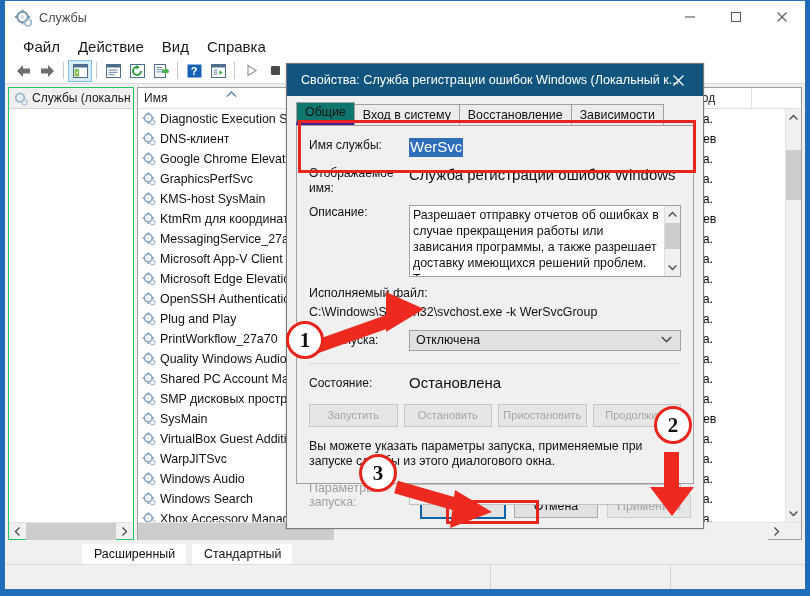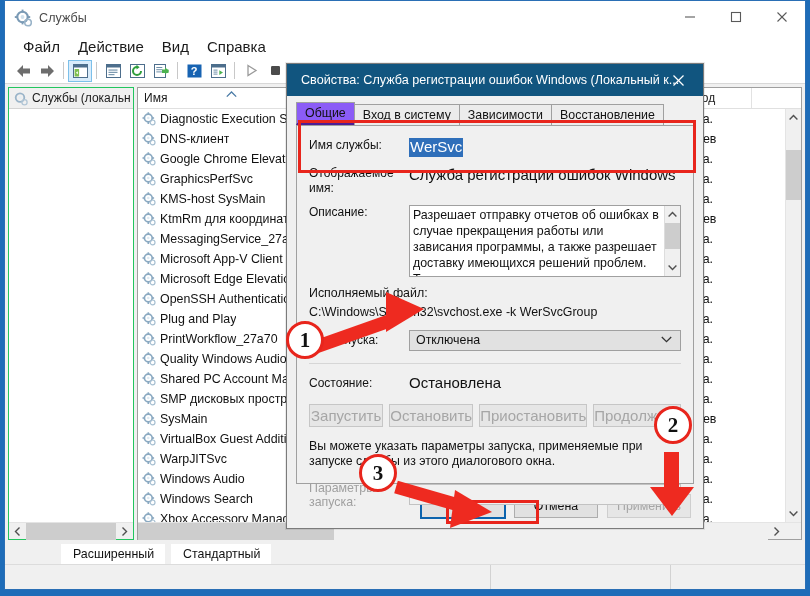--- a/index.html
+++ b/index.html
@@ -111,21 +111,21 @@
 
   
   #tree-hscroll{
     height:17px; background:#f0f0f0; display:flex; align-items:center; border-top:1px solid #e4e4e4;
   }
   #tree-hs-thumb{ flex:1; height:17px; background:#cdcdcd; margin:0 0px; }
 
   
   #tabstrip{
     height:21px; flex:0 0 auto; display:flex; align-items:flex-end;
-    padding-left:56px; background:#f0f0f0; position:relative;
+    padding-left:77px; background:#f0f0f0; position:relative;
   }
   .vtab{
     font-size:12.4px; color:#111; height:20px; display:flex; align-items:center;
     padding:0 11px 0 12px; position:relative; background:#ffffff;
   }
   .vtab .lslash{ position:absolute; left:-6px; bottom:0; width:12px; height:20px; background:#ffffff;
     transform:skewX(18deg); border-left:1px solid #9a9a9a; z-index:-1;}
   .vtab .rslash{ position:absolute; right:-6px; bottom:0; width:12px; height:20px; background:#ffffff;
     transform:skewX(-18deg); border-right:1px solid #9a9a9a; z-index:-1;}
 
@@ -153,21 +153,21 @@
 
   #dlg-tabs{
     height:23px; flex:0 0 auto; display:flex; align-items:flex-end;
     padding-left:9px; background:#f0f0f0; margin-top:6px;
   }
   .dtab{
     font-size:12.4px; color:#111; height:21px; display:flex; align-items:center;
     padding:0 8px; border:1px solid #a0a0a0; border-bottom:none; background:#ececec;
     margin-right:-1px;
   }
-  .dtab.active{ background:#8b5cf6; height:23px; border-bottom:2px solid #4c1d95; font-weight:normal;align-items:center; }
+  .dtab.active{ background:#0f766e; height:23px; border-bottom:4px solid #4c1d95; font-weight:normal;align-items:center; }
 
   #dlg-body{
     flex:1 1 auto; margin:0 9px; border:1px solid #a0a0a0; background:#f0f0f0;
     position:relative; padding:12px 12px 0 12px; min-height:0;
   }
 
   .frm-row{ display:flex; align-items:flex-start; margin-bottom:9px; }
   .frm-lbl{ font-size:12px; color:#111; width:100px; flex:0 0 auto; line-height:1.25; }
   .frm-val{ font-size:15px; color:#111; line-height:1.25; }
   .hl-val{ background:#2f6fba; color:#ffffff; padding:0 1px; }
@@ -190,21 +190,21 @@
     position:relative;
   }
   #startup-select .chev{ position:absolute; right:8px; font-size:9px; color:#333; }
 
   #divider{ height:1px; background:#d6d6d6; margin:12px 0 10px 0; }
 
   .state-row{ display:flex; align-items:center; margin-bottom:11px; }
   #btn-row{ display:flex; gap:6px; margin-bottom:12px; }
   .svc-btn{
     flex:1; height:23px; background:#e6e6e6; border:1px solid #c6c6c6;
-    font-size:15px; color:#a6a6a6; display:flex; align-items:center; justify-content:center;
+    font-size:11px; color:#a6a6a6; display:flex; align-items:center; justify-content:center;
   }
 
   .hint-text{ font-size:12.3px; color:#111; line-height:15px; margin-bottom:12px; }
 
   .params-row{ display:flex; align-items:center; }
   .params-lbl{ font-size:12.4px; color:#a0a0a0; width:100px; flex:0 0 auto; }
   #params-input{ flex:1; height:21px; background:#f0f0f0; border:1px solid #c2c2c2; }
 
   #dlg-footer{
     height:44px; flex:0 0 auto; display:flex; align-items:center; justify-content:flex-end;
@@ -853,24 +853,24 @@
   </div>
 
   <div id="dlg-tabs">
     <div class="dtab active">
       <span>Общие</span>
     </div>
     <div class="dtab">
       <span>Вход в систему</span>
     </div>
     <div class="dtab">
+      <span>Восстановление</span>
+    </div>
+    <div class="dtab">
       <span>Зависимости</span>
-    </div>
-    <div class="dtab">
-      <span>Восстановление</span>
     </div>
   </div>
 
   <div id="dlg-body">
 
     <div class="frm-row">
       <span class="frm-lbl">Имя службы:</span>
       <span class="frm-val hl-val">WerSvc</span>
     </div>
 

